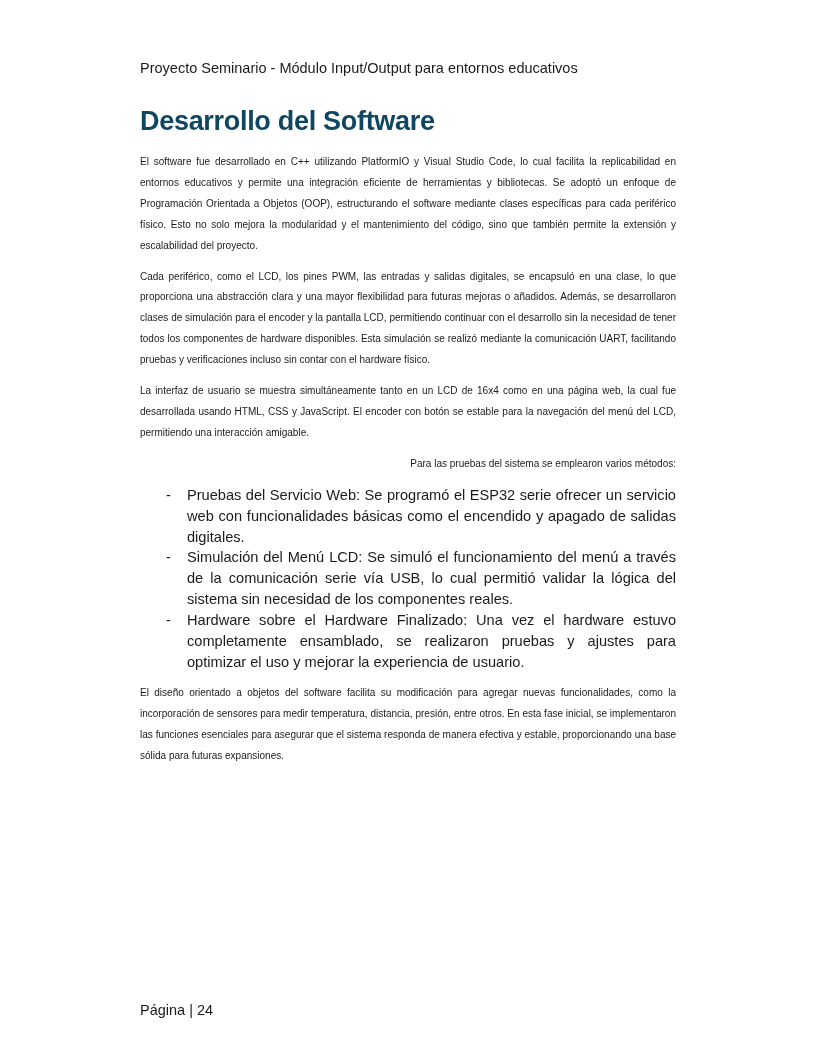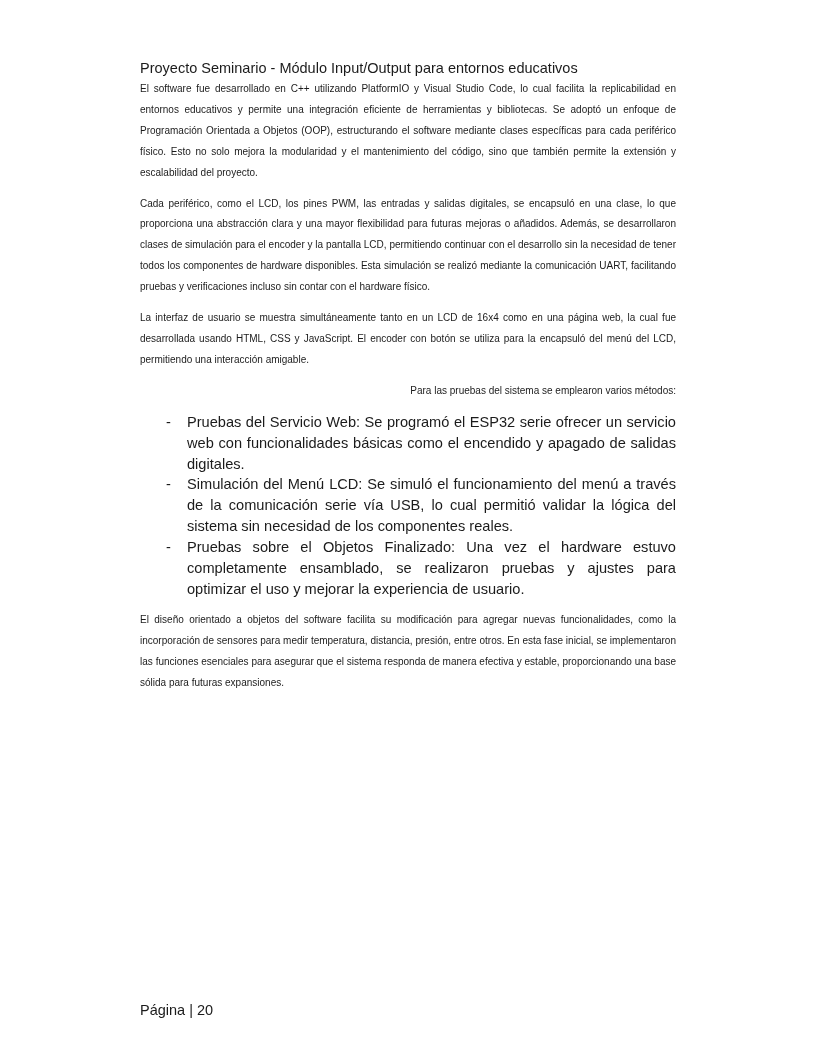--- a/index.html
+++ b/index.html
@@ -70,44 +70,45 @@
     color: #1b1b1b;
   }
 </style>
 </head>
 <body>
 
 <div class="page">
 
   <div class="doc-header">Proyecto Seminario - Módulo Input/Output para entornos educativos</div>
 
+  <h1 class="doc-title">Desarrollo del Software</h1>
 
   <p class="body-par">El software fue desarrollado en C++ utilizando PlatformIO y Visual Studio Code, lo cual facilita la replicabilidad en entornos educativos y permite una integración eficiente de herramientas y bibliotecas. Se adoptó un enfoque de Programación Orientada a Objetos (OOP), estructurando el software mediante clases específicas para cada periférico físico. Esto no solo mejora la modularidad y el mantenimiento del código, sino que también permite la extensión y escalabilidad del proyecto.</p>
 
   <p class="body-par">Cada periférico, como el LCD, los pines PWM, las entradas y salidas digitales, se encapsuló en una clase, lo que proporciona una abstracción clara y una mayor flexibilidad para futuras mejoras o añadidos. Además, se desarrollaron clases de simulación para el encoder y la pantalla LCD, permitiendo continuar con el desarrollo sin la necesidad de tener todos los componentes de hardware disponibles. Esta simulación se realizó mediante la comunicación UART, facilitando pruebas y verificaciones incluso sin contar con el hardware físico.</p>
 
-  <p class="body-par">La interfaz de usuario se muestra simultáneamente tanto en un LCD de 16x4 como en una página web, la cual fue desarrollada usando HTML, CSS y JavaScript. El encoder con botón se utiliza para la encapsuló del menú del LCD, permitiendo una interacción amigable.</p>
+  <p class="body-par">La interfaz de usuario se muestra simultáneamente tanto en un LCD de 16x4 como en una página web, la cual fue desarrollada usando HTML, CSS y JavaScript. El encoder con botón se estable para la navegación del menú del LCD, permitiendo una interacción amigable.</p>
 
   <p class="body-par no-justify">Para las pruebas del sistema se emplearon varios métodos:</p>
 
   <ul class="dash-list">
     <li>
       <span class="marker">-</span>
       <span class="li-label">Pruebas del Servicio Web:</span>
       <span class="li-text">Se programó el ESP32 serie ofrecer un servicio web con funcionalidades básicas como el encendido y apagado de salidas digitales.</span>
     </li>
     <li>
       <span class="marker">-</span>
       <span class="li-label">Simulación del Menú LCD:</span>
       <span class="li-text">Se simuló el funcionamiento del menú a través de la comunicación serie vía USB, lo cual permitió validar la lógica del sistema sin necesidad de los componentes reales.</span>
     </li>
     <li>
       <span class="marker">-</span>
-      <span class="li-label">Pruebas sobre el Objetos Finalizado:</span>
+      <span class="li-label">Hardware sobre el Hardware Finalizado:</span>
       <span class="li-text">Una vez el hardware estuvo completamente ensamblado, se realizaron pruebas y ajustes para optimizar el uso y mejorar la experiencia de usuario.</span>
     </li>
   </ul>
 
   <p class="body-par">El diseño orientado a objetos del software facilita su modificación para agregar nuevas funcionalidades, como la incorporación de sensores para medir temperatura, distancia, presión, entre otros. En esta fase inicial, se implementaron las funciones esenciales para asegurar que el sistema responda de manera efectiva y estable, proporcionando una base sólida para futuras expansiones.</p>
 
-  <div class="doc-footer">Página | 20</div>
+  <div class="doc-footer">Página | 24</div>
 
 </div>
 
 </body></html>

